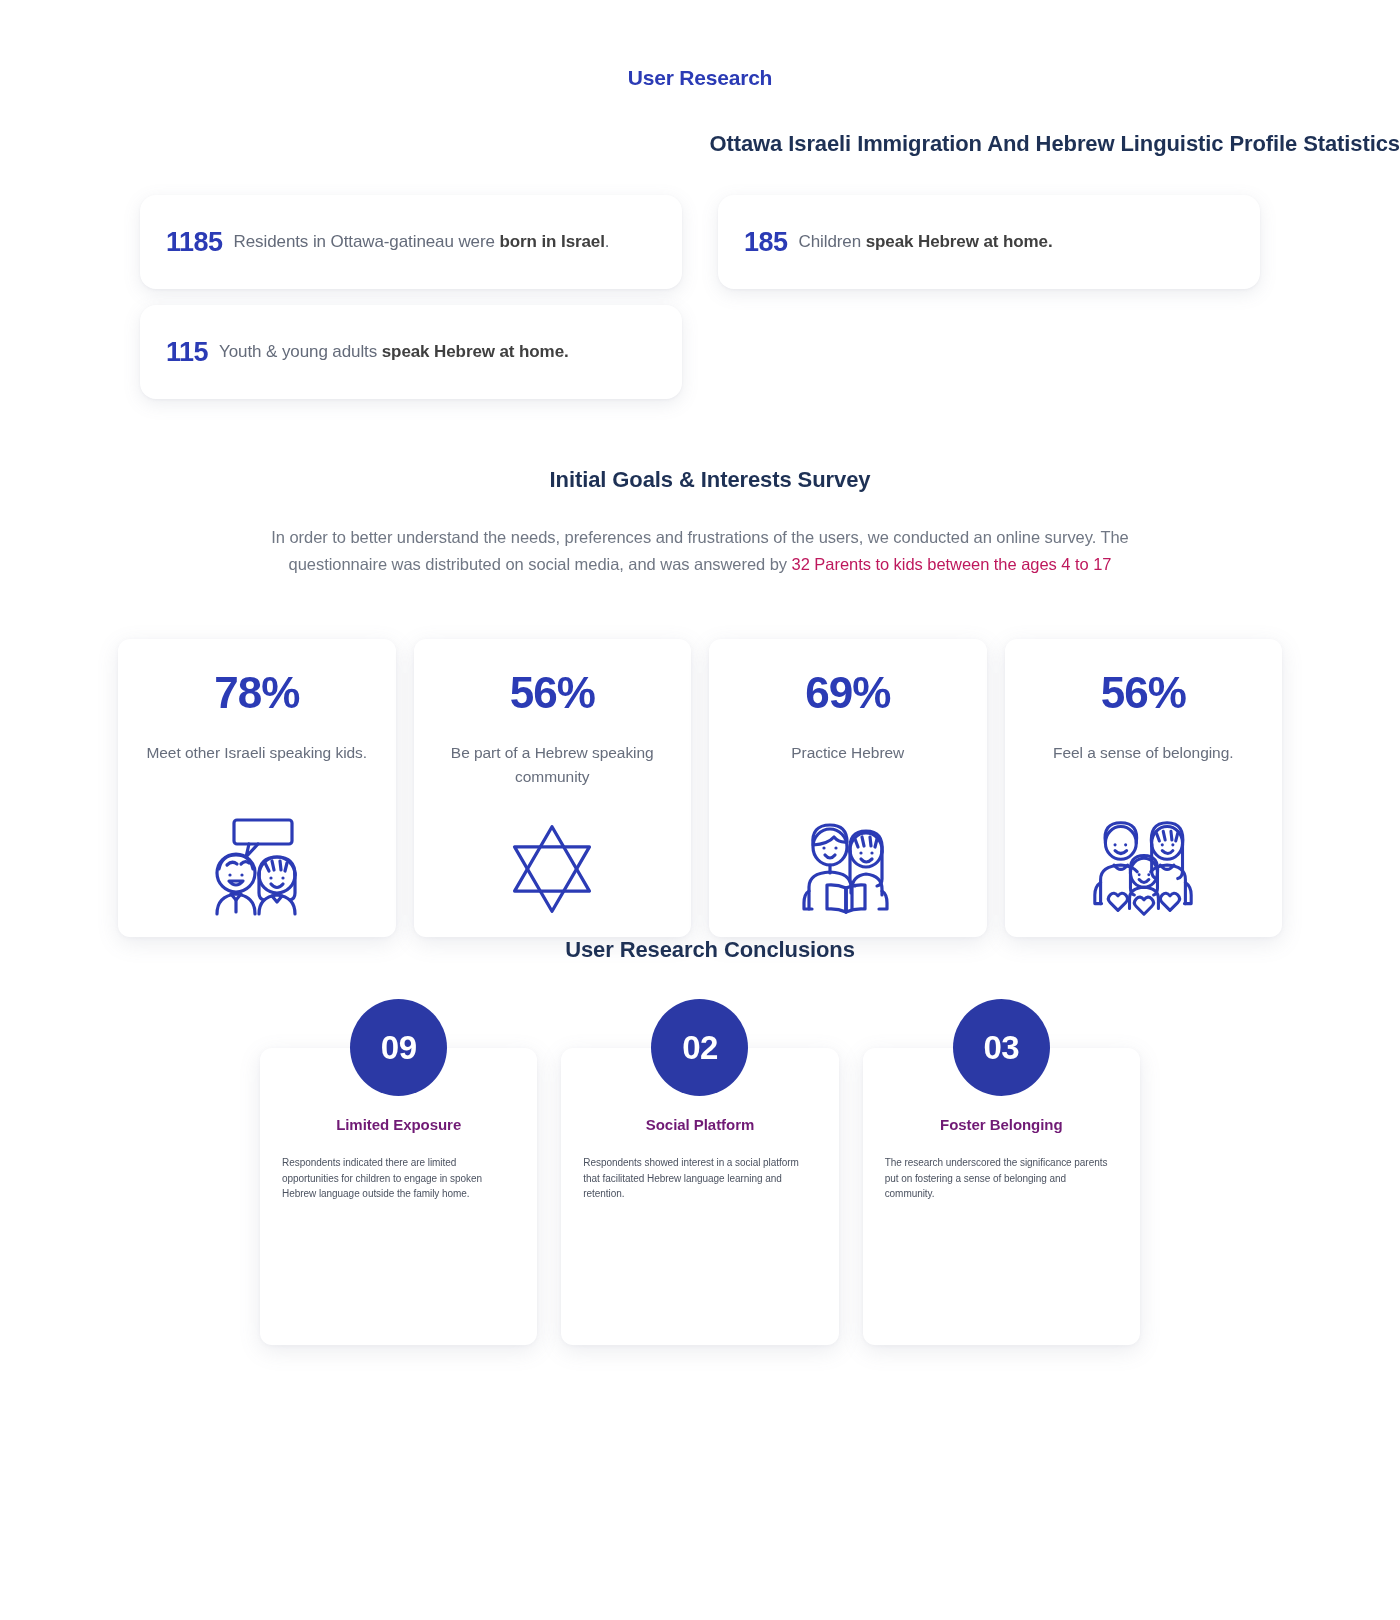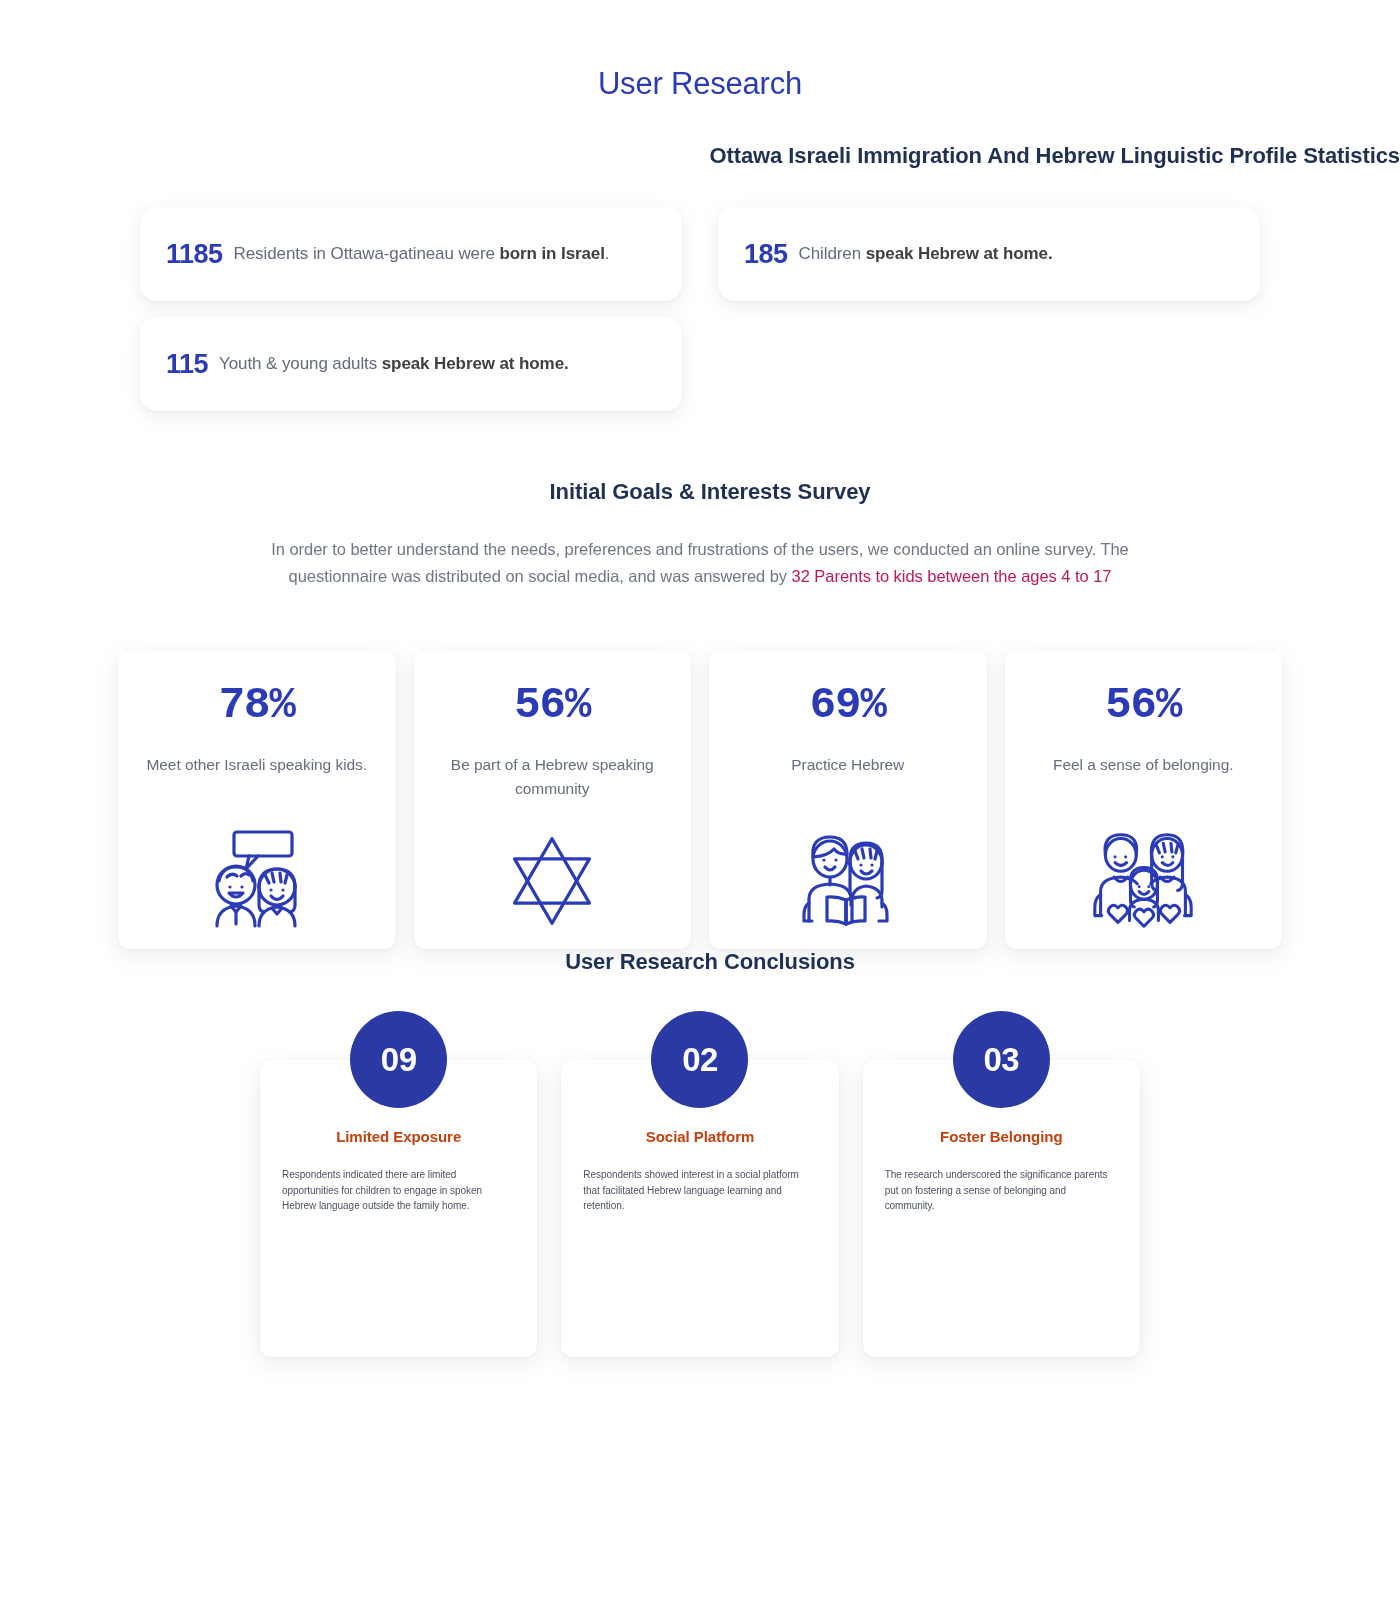--- a/index.html
+++ b/index.html
@@ -16,22 +16,22 @@
     position: relative;
     width: 1400px;
     height: 1620px;
     background: #ffffff;
     overflow: hidden;
   }
 
   
   .main-title {
     text-align: center;
-    font-size: 31px;
-    font-weight: normal;
+    font-size: 21px;
+    font-weight: bold;
     letter-spacing: -0.2px;
     color: #2B3BB5;
     padding-top: 66px;
   }
 
   .sub-title {
     text-align: right;
     font-size: 22px;
     font-weight: bold;
     letter-spacing: -0.1px;
@@ -128,21 +128,20 @@
                 0 1px 4px rgba(115,120,145,0.06);
   }
 
   .pct-value {
     font-size: 44px;
     font-weight: bold;
     color: #2B3BB5;
     letter-spacing: -1px;
     line-height: 1;
     margin-bottom: 26px;
-    font-family: Liberation Mono, monospace;
   }
 
   .pct-label {
     font-size: 15.5px;
     color: #666D7C;
     text-align: center;
     line-height: 1.5;
     letter-spacing: -0.05px;
     min-height: 44px;
   }
@@ -201,21 +200,21 @@
     box-shadow: 0 6px 22px rgba(115,120,145,0.14),
                 0 1px 4px rgba(115,120,145,0.06);
     position: relative;
     z-index: 1;
   }
 
   .concl-heading {
     text-align: center;
     font-size: 15px;
     font-weight: bold;
-    color: #c2410c;
+    color: #701a75;
     letter-spacing: -0.05px;
     margin-bottom: 22px;
   }
 
   .concl-body {
     font-size: 10px;
     line-height: 1.53;
     color: #4B5260;
     letter-spacing: -0.05px;
   }

